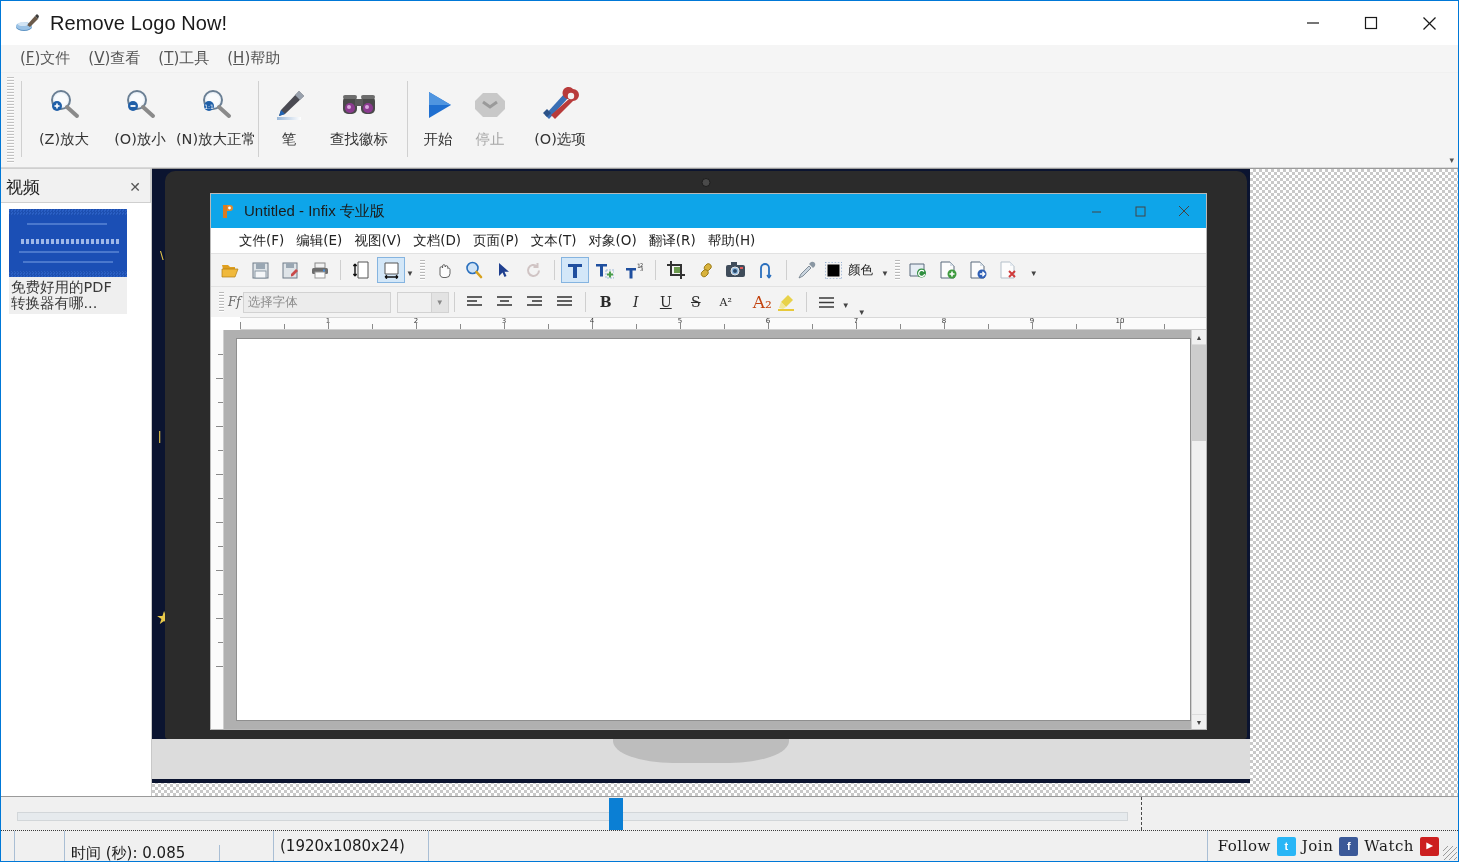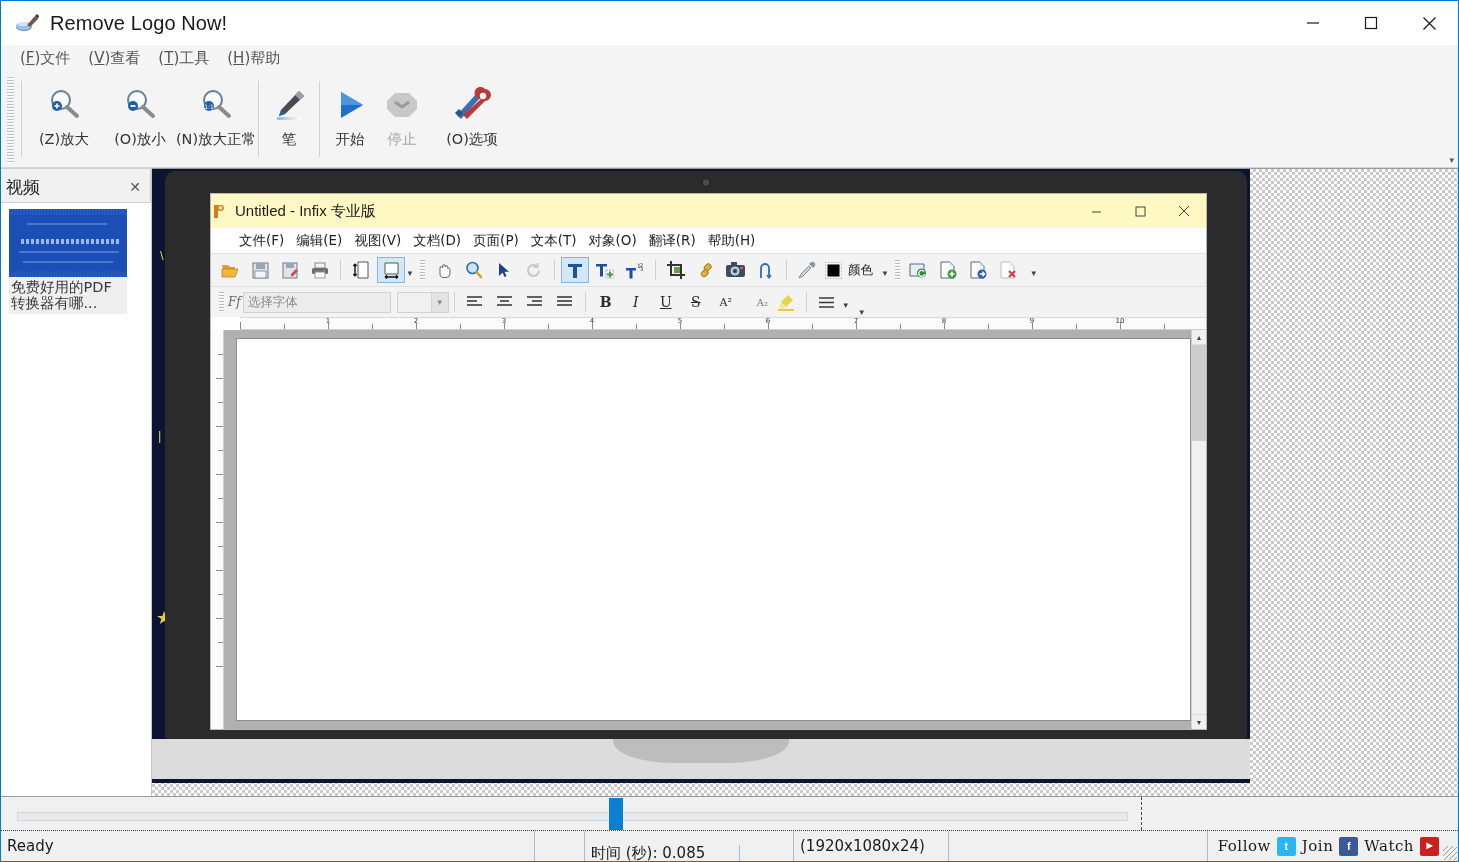--- a/index.html
+++ b/index.html
@@ -159,21 +159,21 @@
     border-radius:0 0 60px 60px / 0 0 22px 22px;
   }
   
   .infix {
     position:absolute; left:45px; top:22px; width:997px; height:537px;
     background:#ffffff; border:1px solid #b9b9b9;
     display:flex; flex-direction:column; overflow:hidden;
   }
   .ix-title {
     height:34px; min-height:34px; display:flex; align-items:center;
-    background:#fef9c3; justify-content:flex-end;
+    background:#0ea5e9; padding-left:9px;justify-content:flex-end;
   }
   .ix-title .ixicon { width:17px; height:17px; position:relative; }
   .ix-title .ixt { margin-left:7px; font-size:15px; color:#1c1c1c; }
   .ix-title .ixwc { margin-left:auto; display:flex; }
   .ix-title .ixwc div {
     width:44px; height:34px; display:flex; align-items:center; justify-content:center;
   }
   .ix-menu {
     height:25px; min-height:25px; display:flex; align-items:center;
     padding-left:22px; background:#fff;
@@ -393,20 +393,36 @@
               <linearGradient id="pg" x1="0" x2="1">
                 <stop offset="0" stop-color="#9ab7d8"></stop>
                 <stop offset="1" stop-color="#ffffff"></stop>
               </linearGradient>
             </defs>
         </svg>
       </span>
       <span class="lbl">笔</span>
     </div>
 
+    <div class="tb-item wide">
+      <span class="ico">
+        <svg width="44" height="34" viewBox="0 0 44 34">
+          <rect x="6" y="8" width="14" height="18" rx="5" fill="#4a4a4a"></rect>
+          <rect x="24" y="8" width="14" height="18" rx="5" fill="#4a4a4a"></rect>
+          <rect x="18" y="11" width="8" height="7" fill="#5a5a5a"></rect>
+          <circle cx="13" cy="20" r="5" fill="#8b3b8f"></circle>
+          <circle cx="31" cy="20" r="5" fill="#8b3b8f"></circle>
+          <circle cx="12" cy="19" r="2" fill="#d9a9dd"></circle>
+          <circle cx="30" cy="19" r="2" fill="#d9a9dd"></circle>
+          <rect x="6" y="7" width="14" height="4" rx="2" fill="#6d6d6d"></rect>
+          <rect x="24" y="7" width="14" height="4" rx="2" fill="#6d6d6d"></rect>
+        </svg>
+      </span>
+      <span class="lbl">查找徽标</span>
+    </div>
 
     <div class="tb-sep"></div>
 
     <div class="tb-item" style="width:52px;">
       <span class="ico">
         <svg width="40" height="40" viewBox="0 0 40 40">
           <path d="M11 7 L33 20 L11 33 Z" fill="#1f6fd0"></path>
           <path d="M11 7 L33 20 L11 20 Z" fill="#4f95e0"></path>
         </svg>
       </span>
@@ -731,21 +747,21 @@
               <div class="ixbtn">
                   <span style="font-family:'DejaVu Serif',serif;text-decoration:underline;font-size:14px;color:#2a2a2a;">U</span>
                 </div>
               <div class="ixbtn">
                   <span style="font-family:'DejaVu Serif',serif;text-decoration:line-through;font-size:14px;color:#2a2a2a;">S</span>
                 </div>
               <div class="ixbtn">
                   <span style="font-family:'DejaVu Serif',serif;font-size:11px;color:#2a2a2a;">A²</span>
                 </div>
               <div class="ixbtn">
-                  <span style="font-family:'DejaVu Serif',serif;font-size:10px;color:#737373;margin-left:13px;">A₂</span>
+                  <span style="font-family:'DejaVu Serif',serif;font-size:17px;color:#c2410c;margin-left:13px;">A₂</span>
                 </div>
               <div class="ixbtn">
                 <svg width="18" height="17" viewBox="0 0 18 17">
                     <path d="M11 1 l5 5 l-7 7 l-5 -5 z" fill="#e8d24a"></path>
                     <path d="M4 8 l5 5 l-3 2 l-4 -1 z" fill="#f2e79a"></path>
                     <rect x="1" y="15" width="16" height="2" fill="#e8c93a"></rect>
                   </svg>
               </div>
               <div class="ixsep"></div>
               <div class="ixbtn">
@@ -833,21 +849,20 @@
     </div>
   </div>
 
   <div class="timeline">
     <div class="track"></div>
     <div class="playhead"></div>
     <div class="divider"></div>
   </div>
 
   <div class="statusbar">
-    <div class="sb-cell sb-ready">Ready</div>
     <div class="sb-cell" style="width:14px;"></div>
     <div class="sb-cell" style="width:50px;"></div>
     <div class="sb-cell" style="width:155px;margin-top:14px;">时间 (秒): 0.085</div>
     <div class="sb-cell" style="width:54px;"></div>
     <div class="sb-cell" style="width:155px;">(1920x1080x24)</div>
     <div class="sb-gap"></div>
     <div class="sb-social">
       <span class="sl">Follow</span>
       <span class="sico tw">t</span>
       <span class="sl">Join</span>

